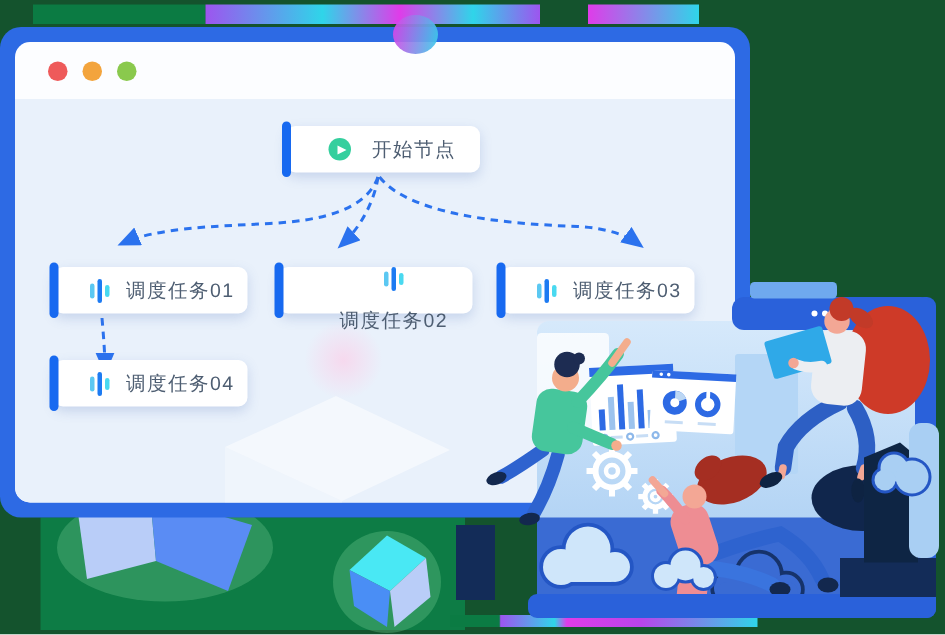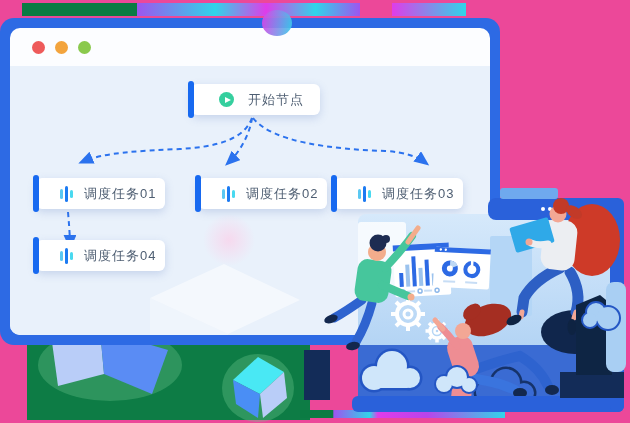--- a/index.html
+++ b/index.html
@@ -1,16 +1,16 @@
 <!DOCTYPE html>
 <html><head>
 <meta charset="utf-8">
 <style>
   html,body{margin:0;padding:0;background:#fff;}
-  .stage{position:relative;width:630px;height:423px;overflow:hidden;background:#ec4899;
+  .stage{position:relative;width:630px;height:423px;overflow:hidden;background:#14532d;
          font-family:"Liberation Sans","DejaVu Sans",sans-serif;}
   .strip{position:absolute;height:13px;top:3px;}
   .strip-green{left:22px;width:115px;background:#0b7b43;}
   .strip-grad1{left:137px;width:223px;background:linear-gradient(90deg,#9d55ef,#2fd5e9 35%,#df3ce9 58%,#2fd5e9 80%,#9d55ef);}
   .strip-grad2{left:392px;width:74px;background:linear-gradient(90deg,#df3ce9,#2fd5e9);}
   .blob{position:absolute;left:262px;top:10px;width:30px;height:26px;border-radius:50%;
         background:linear-gradient(100deg,#e040e8,#35d0ea);opacity:.92;z-index:3;}
   
   .back-svg{position:absolute;left:0;top:320px;z-index:0;pointer-events:none;}
   
@@ -99,21 +99,21 @@
   </div>
   <div class="node" style="left:36px;top:178px;">
     <span class="accent"></span>
     <span class="icon-eq">
         <i></i>
         <i></i>
         <i></i>
       </span>
     <span class="label">调度任务01</span>
   </div>
-  <div class="node" style="left:198px;top:178px;">
+  <div class="node" style="left:186px;top:178px;flex-direction:column;">
     <span class="accent"></span>
     <span class="icon-eq">
         <i></i>
         <i></i>
         <i></i>
       </span>
     <span class="label">调度任务02</span>
   </div>
   <div class="node" style="left:334px;top:178px;">
     <span class="accent"></span>

